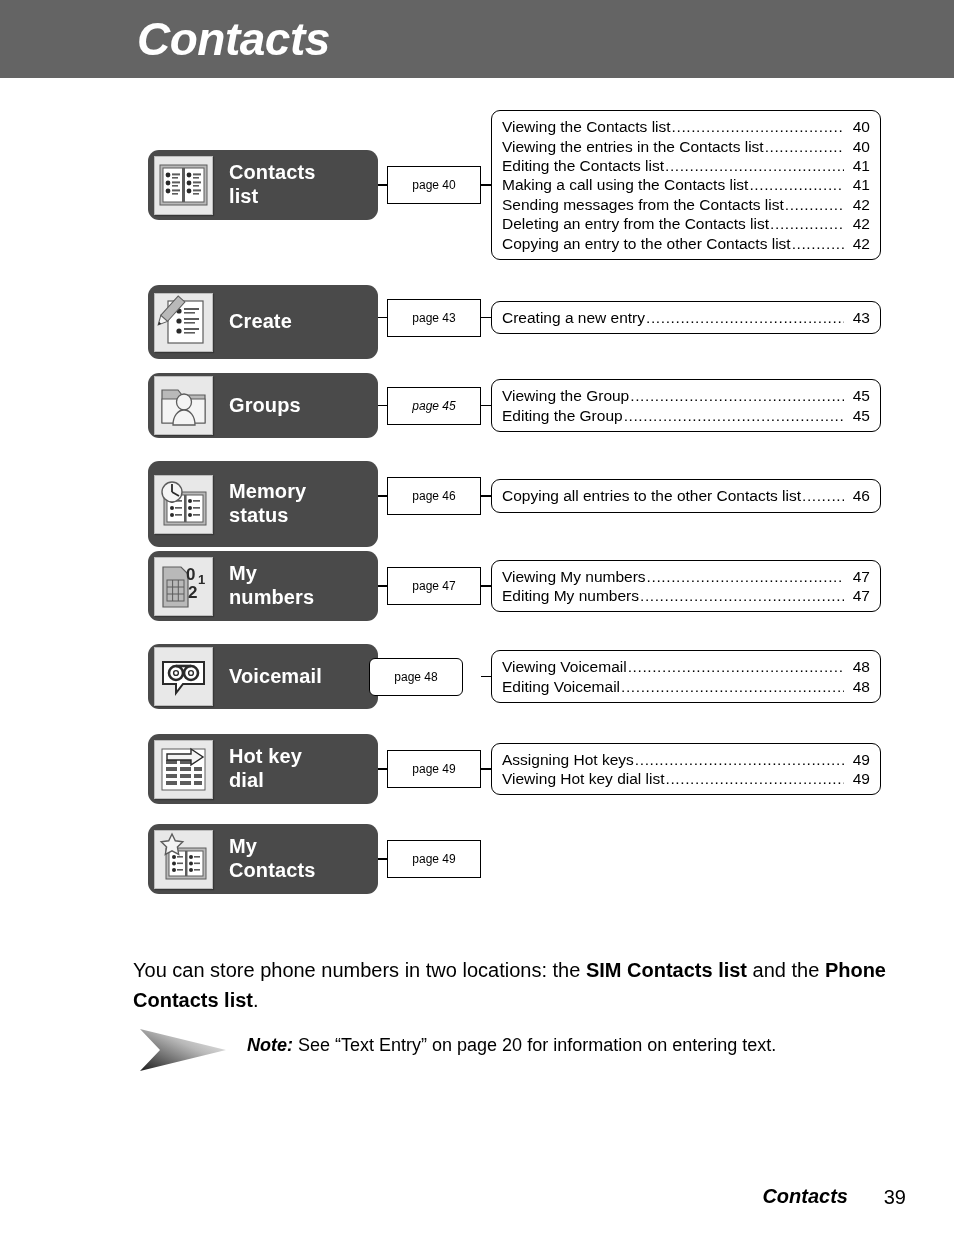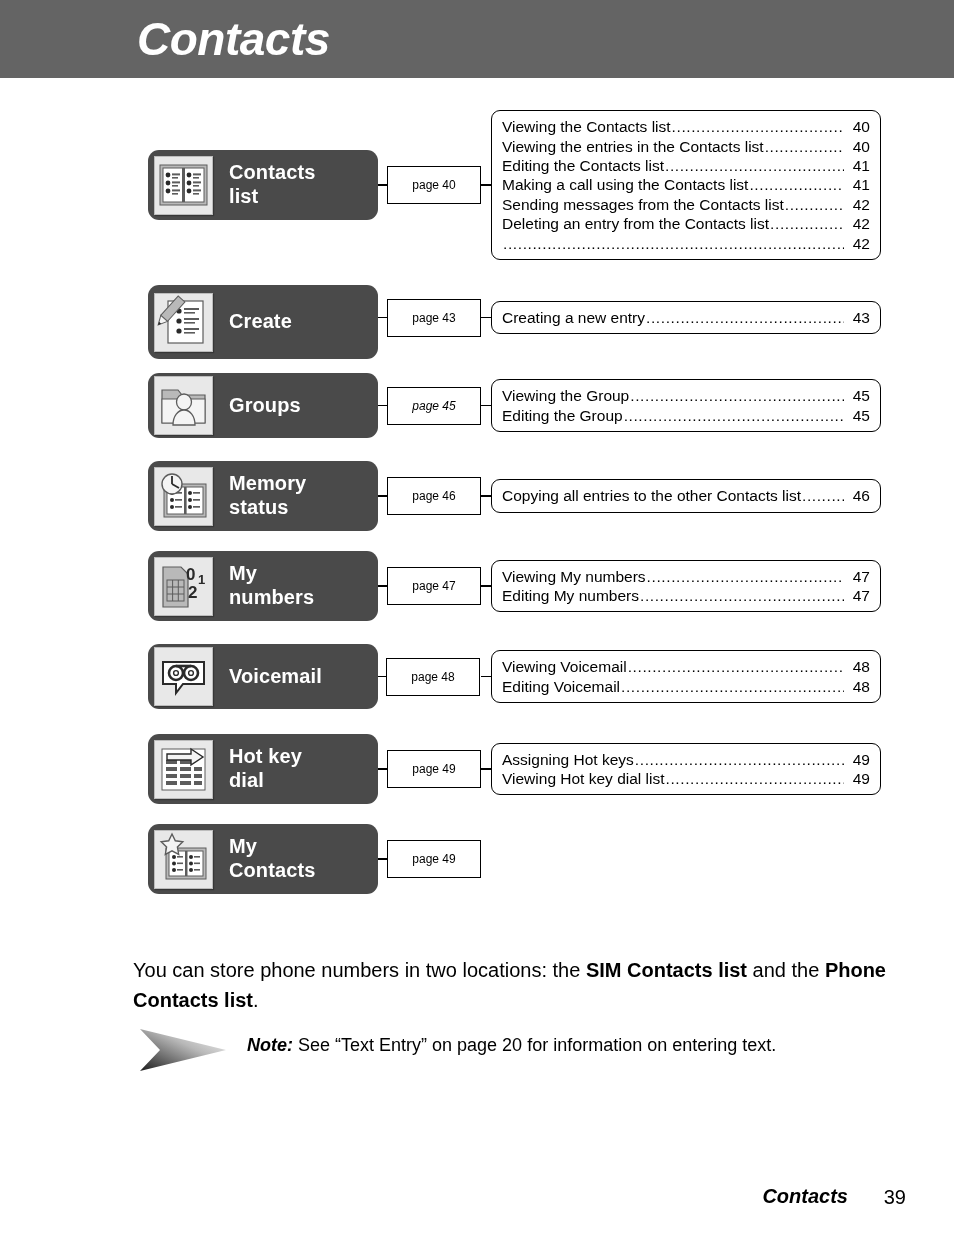--- a/index.html
+++ b/index.html
@@ -206,20 +206,21 @@
           <span class="toc-text">Sending messages from the Contacts list</span>
           <span class="toc-dots">........................................................................................................................</span>
           <span class="toc-page">42</span>
         </div>
         <div class="toc-line">
           <span class="toc-text">Deleting an entry from the Contacts list</span>
           <span class="toc-dots">........................................................................................................................</span>
           <span class="toc-page">42</span>
         </div>
         <div class="toc-line">
+          <span class="toc-text">Copying an entry to the other Contacts list</span>
           <span class="toc-dots">........................................................................................................................</span>
           <span class="toc-page">42</span>
         </div>
       </div>
     </div>
     <div class="row" style="top: 207px; height: 65px;">
       <div class="chip" style="height: 74px;">
         <div class="chip-icon">
           <svg viewBox="0 0 57 57">
         <rect x="13" y="7" width="35" height="42" fill="#ffffff" stroke="#5c5c5c" stroke-width="1.2"></rect>
@@ -278,21 +279,21 @@
           <span class="toc-page">45</span>
         </div>
         <div class="toc-line">
           <span class="toc-text">Editing the Group</span>
           <span class="toc-dots">........................................................................................................................</span>
           <span class="toc-page">45</span>
         </div>
       </div>
     </div>
     <div class="row" style="top: 383px; height: 70px;">
-      <div class="chip" style="height: 70px;">
+      <div class="chip" style="height: 86px;">
         <div class="chip-icon">
           <svg viewBox="0 0 57 57">
         <rect x="9" y="16" width="42" height="33" fill="#b9b9b9" stroke="#5c5c5c" stroke-width="1"></rect>
         <rect x="12" y="19" width="36" height="27" fill="#ffffff" stroke="#5c5c5c" stroke-width="1"></rect>
         <rect x="29" y="19" width="2.6" height="27" fill="#5c5c5c"></rect>
         <g fill="#2a2a2a">
           <circle cx="17" cy="25" r="2"></circle>
               <circle cx="17" cy="32" r="2"></circle>
               <circle cx="17" cy="39" r="2"></circle>
           <circle cx="35" cy="25" r="2"></circle>
@@ -374,21 +375,21 @@
           <circle cx="36" cy="25" r="7"></circle>
           <line x1="21" y1="18" x2="36" y2="18"></line>
         </g>
         <circle cx="21" cy="25" r="2.4" fill="#ffffff" stroke="#2a2a2a" stroke-width="1.4"></circle>
         <circle cx="36" cy="25" r="2.4" fill="#ffffff" stroke="#2a2a2a" stroke-width="1.4"></circle>
       </svg>
         </div>
         <div class="chip-label">Voicemail</div>
       </div>
       <div class="conn" style="left: 378px; width: 9px; top: 31.5px;"></div>
-      <div class="pagebox" style="left: 386px; top: 13.5px;">page 48</div>
+      <div class="pagebox" style="left: 369px; top: 13.5px; border-radius: 6px;">page 48</div>
       <div class="conn" style="left: 481px; width: 10px; top: 31.5px;"></div>
       <div class="tocbox" style="left: 491px; width: 390px; top: 6.1px; height: 52.8px;">
         <div class="toc-line">
           <span class="toc-text">Viewing Voicemail</span>
           <span class="toc-dots">........................................................................................................................</span>
           <span class="toc-page">48</span>
         </div>
         <div class="toc-line">
           <span class="toc-text">Editing Voicemail</span>
           <span class="toc-dots">........................................................................................................................</span>

